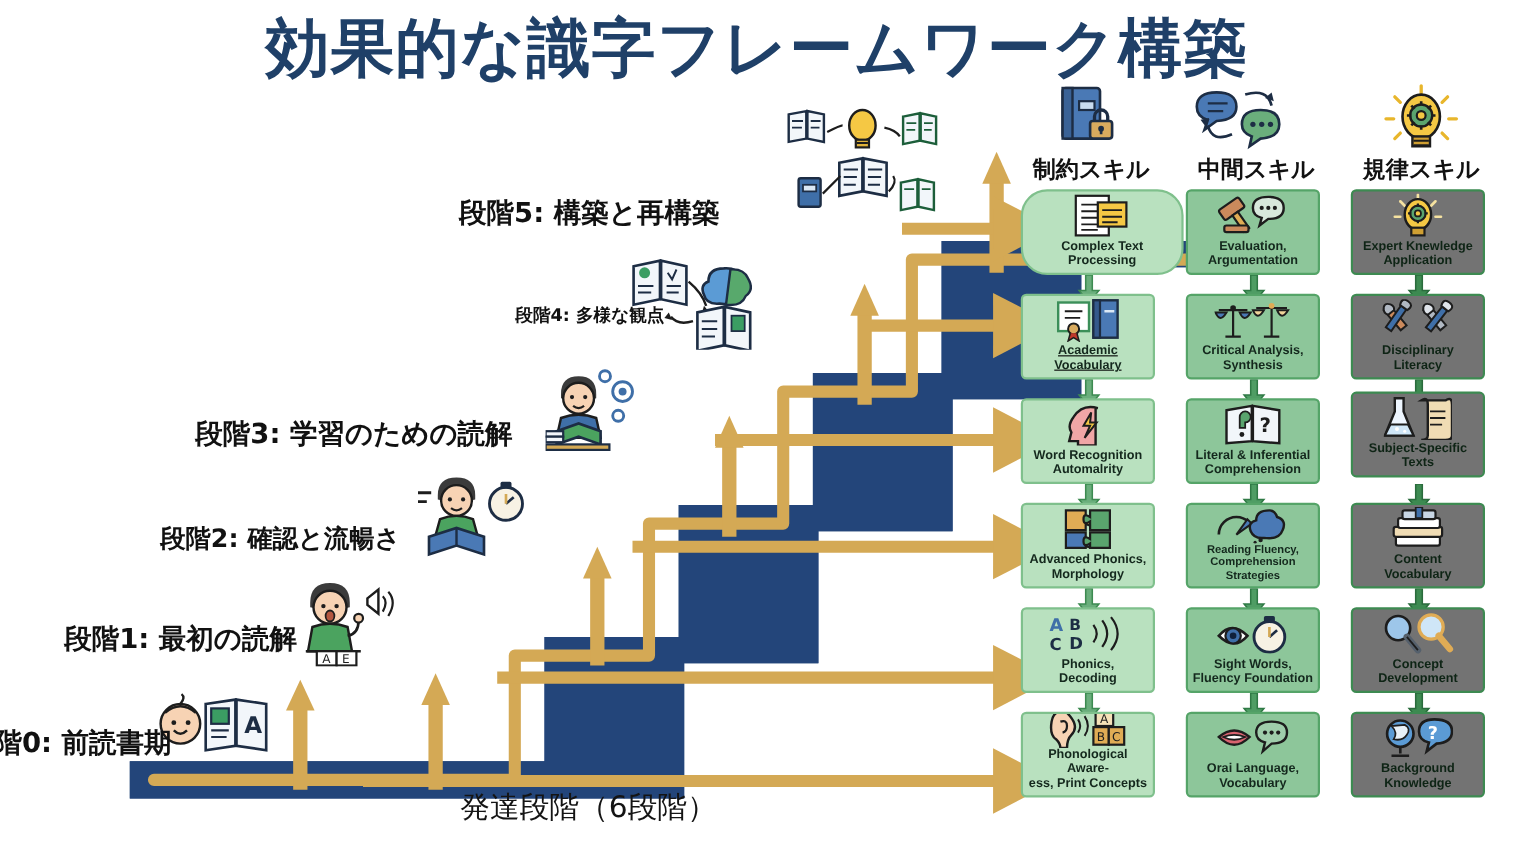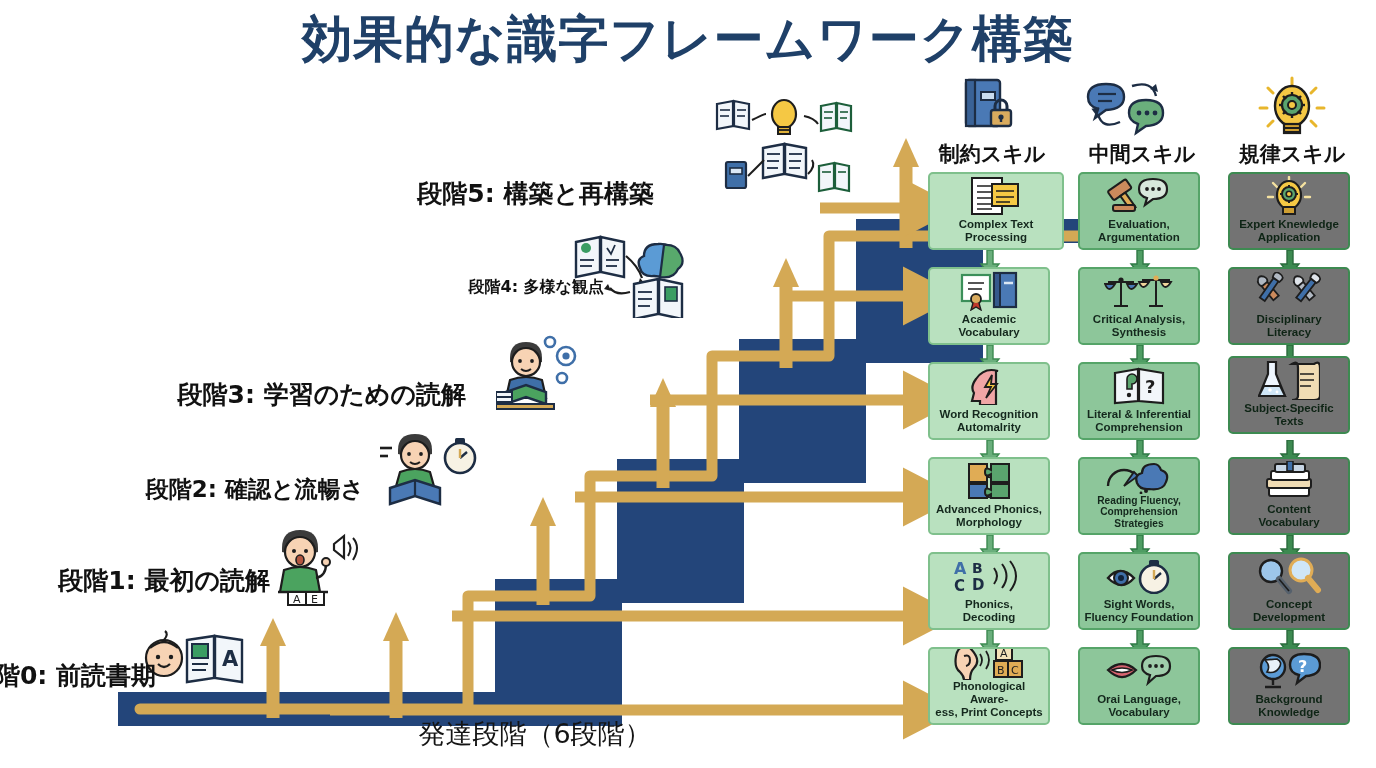--- a/index.html
+++ b/index.html
@@ -3,21 +3,21 @@
 <meta charset="utf-8">
 <style>
   html,body{margin:0;padding:0;background:#ffffff;}
   body{width:1376px;height:768px;overflow:hidden;
        font-family:"Liberation Sans","DejaVu Sans",sans-serif;}
   #root{position:relative;width:1376px;height:768px;background:#fff;}
 
   
   .title{
     position:absolute;left:0;top:6px;width:1376px;text-align:center;
-    font-size:50px;font-weight:bold;color:#1f4068;letter-spacing:1px;
+    font-size:58px;font-weight:bold;color:#1f4068;letter-spacing:1px;
     font-family:"DejaVu Sans",sans-serif;
   }
 
   
   .stage-label{
     position:absolute;font-weight:bold;color:#111;white-space:nowrap;
     font-family:"DejaVu Sans",sans-serif;text-align:right;
   }
 
   
@@ -388,21 +388,21 @@
           <path d="M-9,-9 l3,3"></path>
             <path d="M9,9 l-3,-3"></path>
             <path d="M9,-9 l-3,3"></path>
             <path d="M-9,9 l3,-3"></path>
         </g>
       </g>
     </svg>
     <span>規律スキル</span>
   </div>
 
-  <div class="skill-box c1" style="left:928px;top:172px;width:136px;height:78px;">
+  <div class="skill-box c1" style="left:928px;top:172px;width:148px;height:78px;border-radius:24px;">
     <div class="bicon">
       <svg width="52" height="40" viewBox="0 0 52 40">
         <rect x="2" y="2" width="30" height="36" fill="#fff" stroke="#1d1d1d" stroke-width="2"></rect>
         <g stroke="#1d1d1d" stroke-width="1.7">
             <path d="M7,10 H27"></path>
             <path d="M7,16 H27"></path>
           <path d="M7,22 H25"></path>
             <path d="M7,28 H26"></path>
             <path d="M7,33 H22"></path>
           </g>
@@ -414,21 +414,21 @@
           </g>
       </svg>
     </div>
     <div class="skill-label">Complex Text
 Processing</div>
   </div>
   <svg class="col-arrow noevt" style="left:979px;top:250px;" viewBox="0 0 22 26">
     <path d="M8,0 H14 V14 H20 L11,25 L2,14 H8 Z" fill="#6aae7c" stroke="#3d8a51" stroke-width="1.4"></path>
   </svg>
 
-  <div class="skill-box c1" style="left:928px;top:267px;width:122px;height:78px;">
+  <div class="skill-box c1" style="left:928px;top:267px;width:122px;height:78px;text-decoration:underline;">
     <div class="bicon">
       <svg width="58" height="40" viewBox="0 0 58 40">
         <rect x="2" y="4" width="28" height="26" fill="#fff" stroke="#3b8f59" stroke-width="2.2"></rect>
         <g stroke="#1d1d1d" stroke-width="1.7">
             <path d="M8,12 H24"></path>
             <path d="M8,18 H22"></path>
           </g>
         <circle cx="16" cy="28" r="5" fill="#d9ab5e" stroke="#1d1d1d" stroke-width="1.8"></circle>
         <path d="M13,32 l-2,7 l5,-3 l5,3 l-2,-7" fill="#c0392b" stroke="#1d1d1d" stroke-width="1.4"></path>
         <rect x="34" y="2" width="22" height="34" fill="#4a79b5" stroke="#1d2d44" stroke-width="2.2"></rect>

